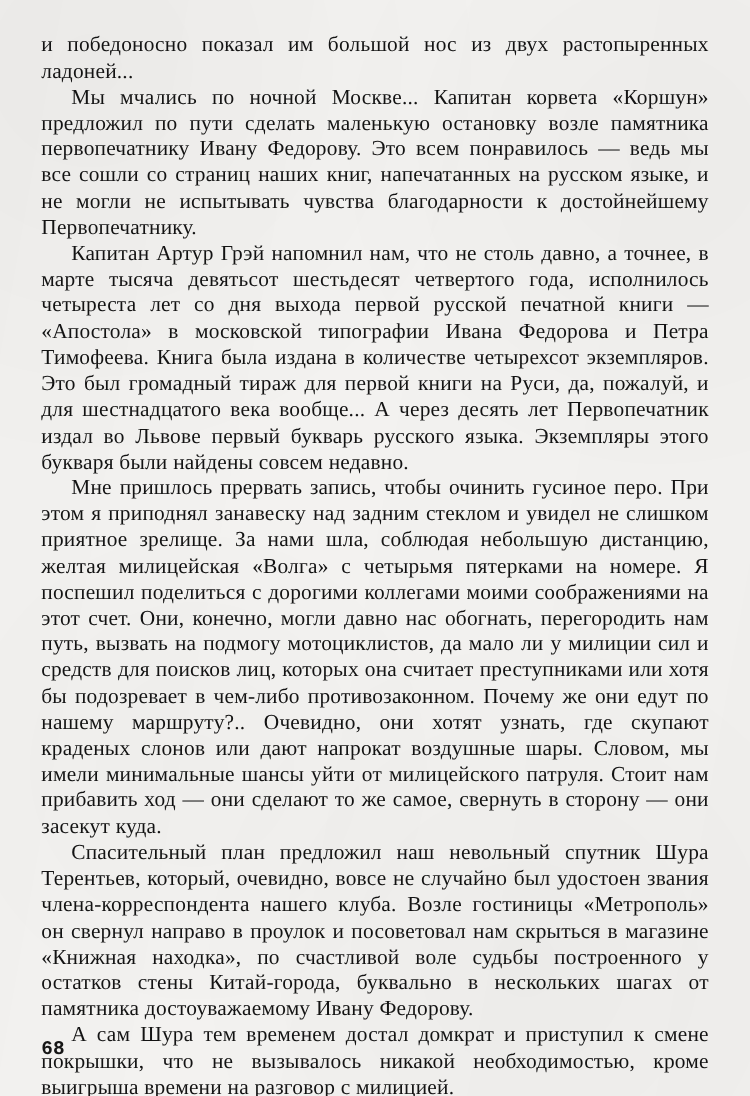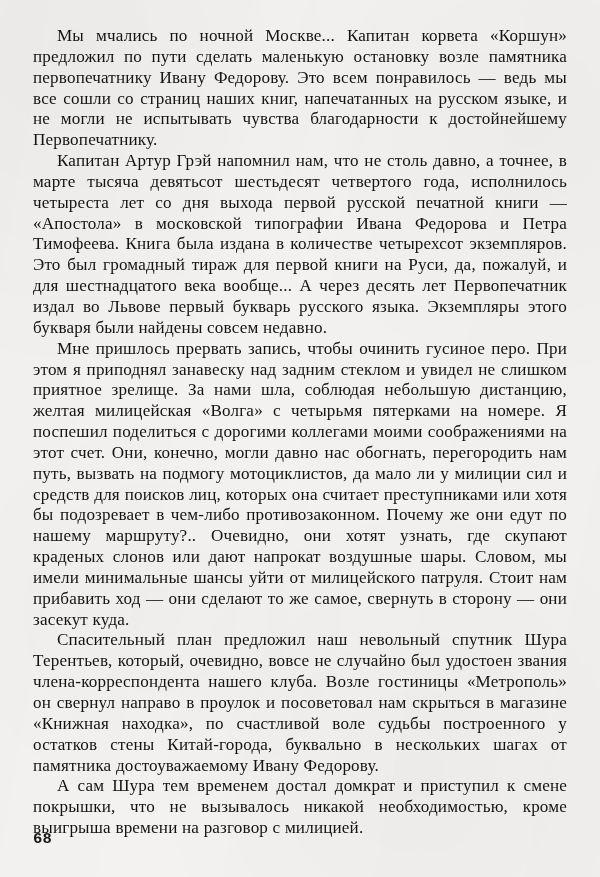--- a/index.html
+++ b/index.html
@@ -81,20 +81,21 @@
     letter-spacing: 0.01em;
   }
 </style>
 </head>
 <body>
 
 <div id="page">
 
   <div id="text-block">
 
+    <p class="para continued">и победоносно показал им большой нос из двух растопыренных ладоней...</p>
 
     <p class="para">Мы мчались по ночной Москве... Капитан корвета «Коршун» предложил по пути сделать маленькую остановку возле памятника первопечатнику Ивану Федорову. Это всем понравилось — ведь мы все сошли со страниц наших книг, напечатанных на русском языке, и не могли не испытывать чувства благодарности к достойнейшему Первопечатнику.</p>
 
     <p class="para">Капитан Артур Грэй напомнил нам, что не столь давно, а точнее, в марте тысяча девятьсот шестьдесят четвертого года, исполнилось четыреста лет со дня выхода первой русской печатной книги — «Апостола» в московской типографии Ивана Федорова и Петра Тимофеева. Книга была издана в количестве четырехсот экземпляров. Это был громадный тираж для первой книги на Руси, да, пожалуй, и для шестнадцатого века вообще... А через десять лет Первопечатник издал во Львове первый букварь русского языка. Экземпляры этого букваря были найдены совсем недавно.</p>
 
     <p class="para">Мне пришлось прервать запись, чтобы очинить гусиное перо. При этом я приподнял занавеску над задним стеклом и увидел не слишком приятное зрелище. За нами шла, соблюдая небольшую дистанцию, желтая милицейская «Волга» с четырьмя пятерками на номере. Я поспешил поделиться с дорогими коллегами моими соображениями на этот счет. Они, конечно, могли давно нас обогнать, перегородить нам путь, вызвать на подмогу мотоциклистов, да мало ли у милиции сил и средств для поисков лиц, которых она считает преступниками или хотя бы подозревает в чем-либо противозаконном. Почему же они едут по нашему маршруту?.. Очевидно, они хотят узнать, где скупают краденых слонов или дают напрокат воздушные шары. Словом, мы имели минимальные шансы уйти от милицейского патруля. Стоит нам прибавить ход — они сделают то же самое, свернуть в сторону — они засекут куда.</p>
 
     <p class="para">Спасительный план предложил наш невольный спутник Шура Терентьев, который, очевидно, вовсе не случайно был удостоен звания члена-корреспондента нашего клуба. Возле гостиницы «Метрополь» он свернул направо в проулок и посоветовал нам скрыться в магазине «Книжная находка», по счастливой воле судьбы построенного у остатков стены Китай-города, буквально в нескольких шагах от памятника достоуважаемому Ивану Федорову.</p>
 
     <p class="para">А сам Шура тем временем достал домкрат и приступил к смене покрышки, что не вызывалось никакой необходимостью, кроме выигрыша времени на разговор с милицией.</p>

